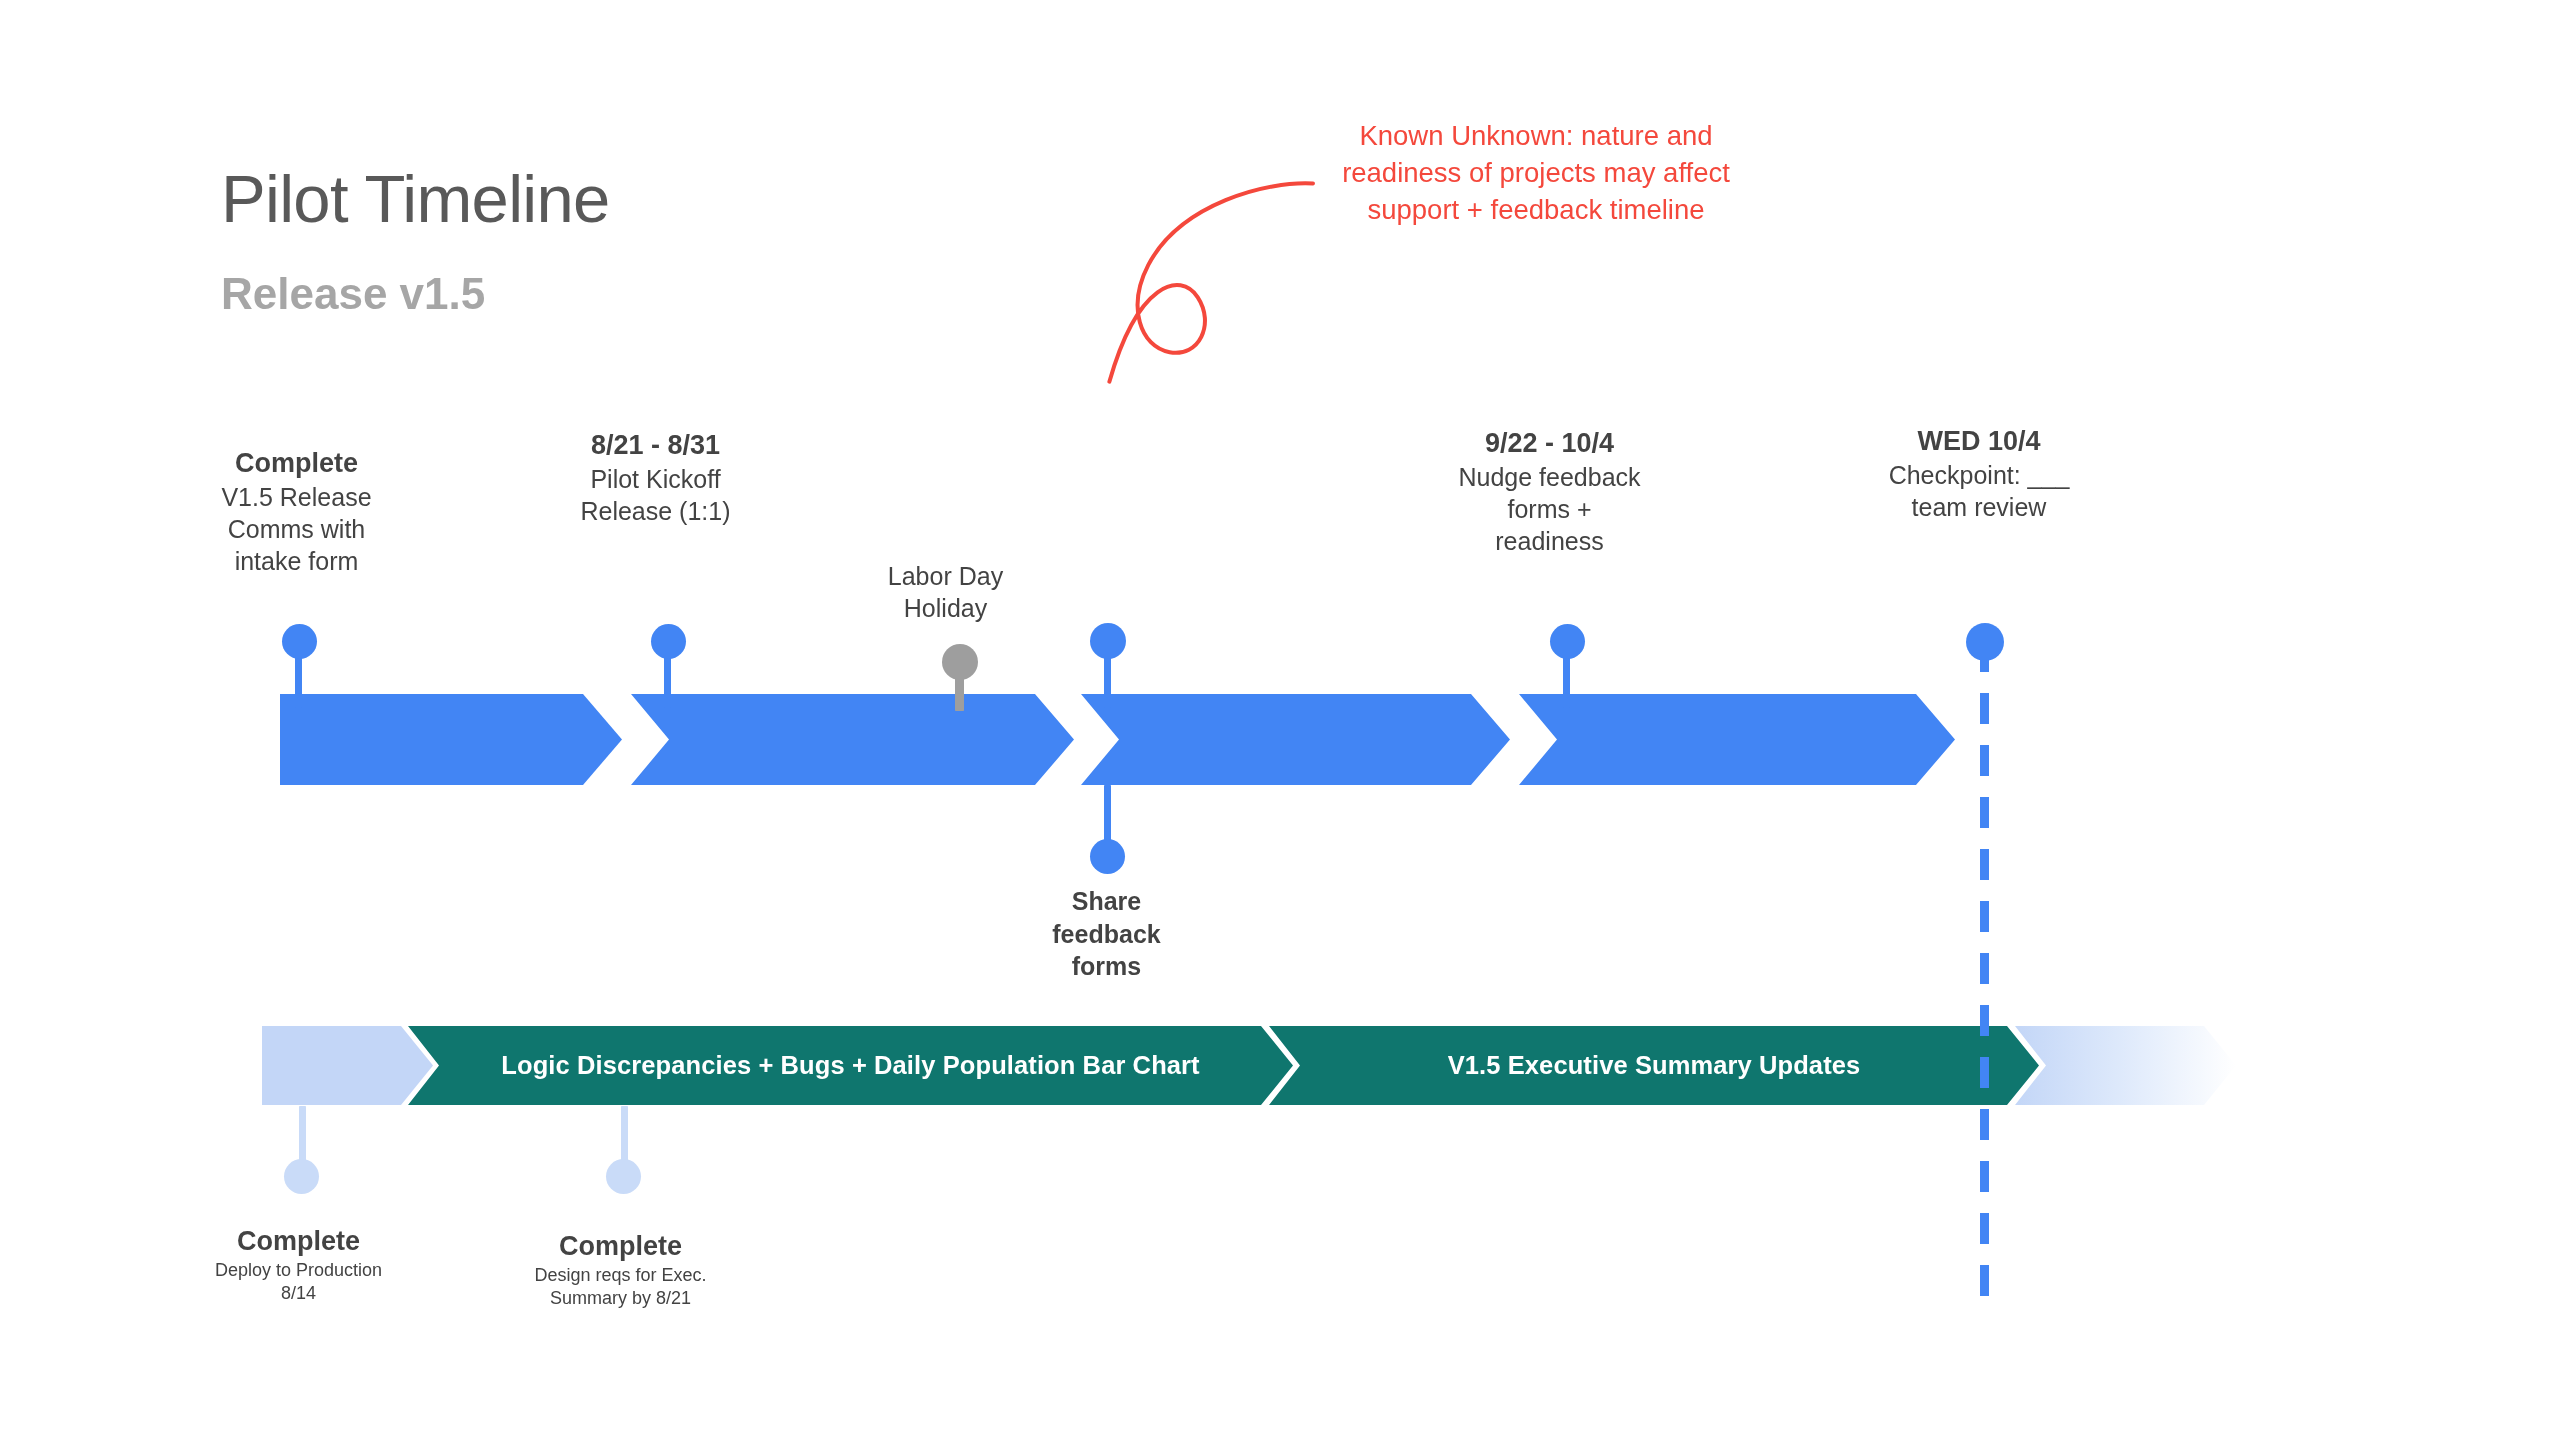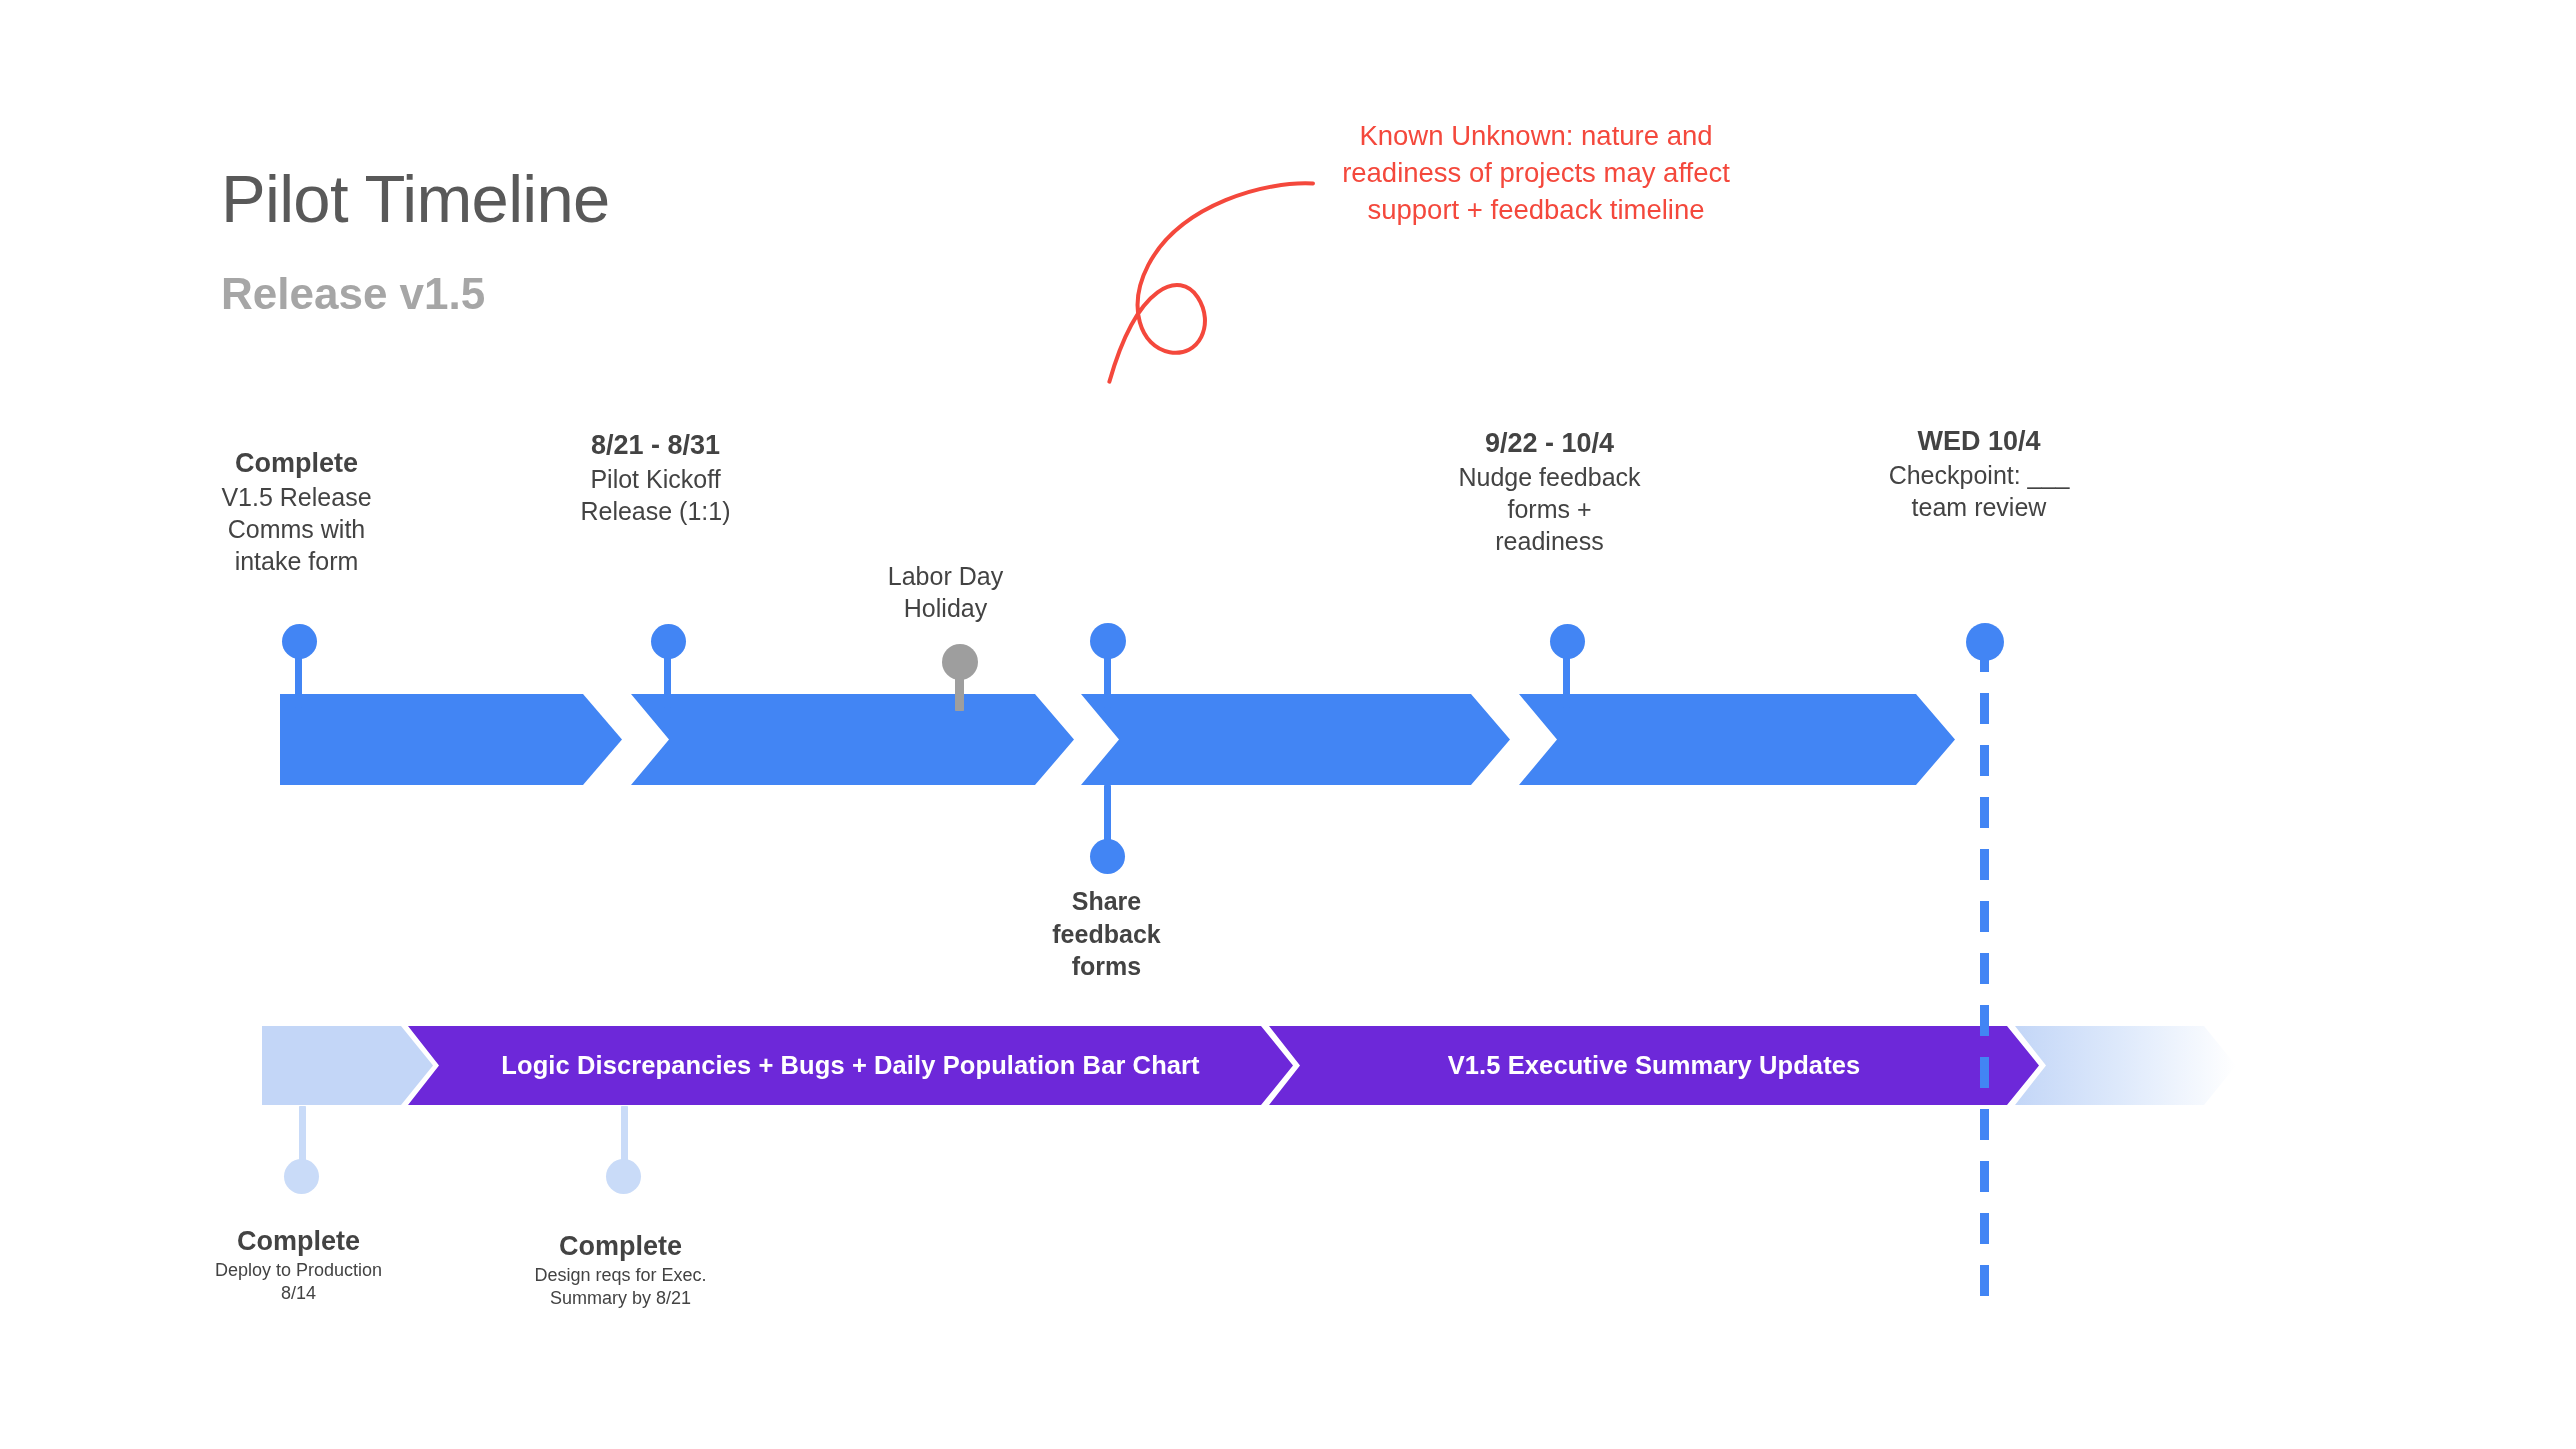--- a/index.html
+++ b/index.html
@@ -234,24 +234,24 @@
   <div class="marker">
     <div class="stem" style="left:1104px; top:785px; height:62px; background:#4285f4;"></div>
     <div class="dot" style="left:1090px; top:839px; width:35px; height:35px; background:#4285f4;"></div>
   </div>
   <div class="below-label" style="left:1026px; top:885px; width:161px;font-weight:bold;">Share feedback forms</div>
 
   <div id="band">
     <div class="band-seg flat-left" style="left:262px; width:171px; background:#c3d6f7;">
       <span class="band-text"></span>
     </div>
-    <div class="band-seg" style="left:408px; width:885px; background:#6d28d9;">
+    <div class="band-seg" style="left:408px; width:885px; background:#0f766e;">
       <span class="band-text">Logic Discrepancies + Bugs + Daily Population Bar Chart</span>
     </div>
-    <div class="band-seg" style="left:1269px; width:770px; background:#6d28d9;">
+    <div class="band-seg" style="left:1269px; width:770px; background:#0f766e;">
       <span class="band-text">V1.5 Executive Summary Updates</span>
     </div>
     <div class="band-seg" style="left:2015px; width:221px; background:linear-gradient(to right,#c3d6f7 0%,#dce8fb 45%,rgba(221,233,251,0) 100%);">
       <span class="band-text"></span>
     </div>
   </div>
 
   <div id="dash-line"></div>
 
   <div class="marker">

